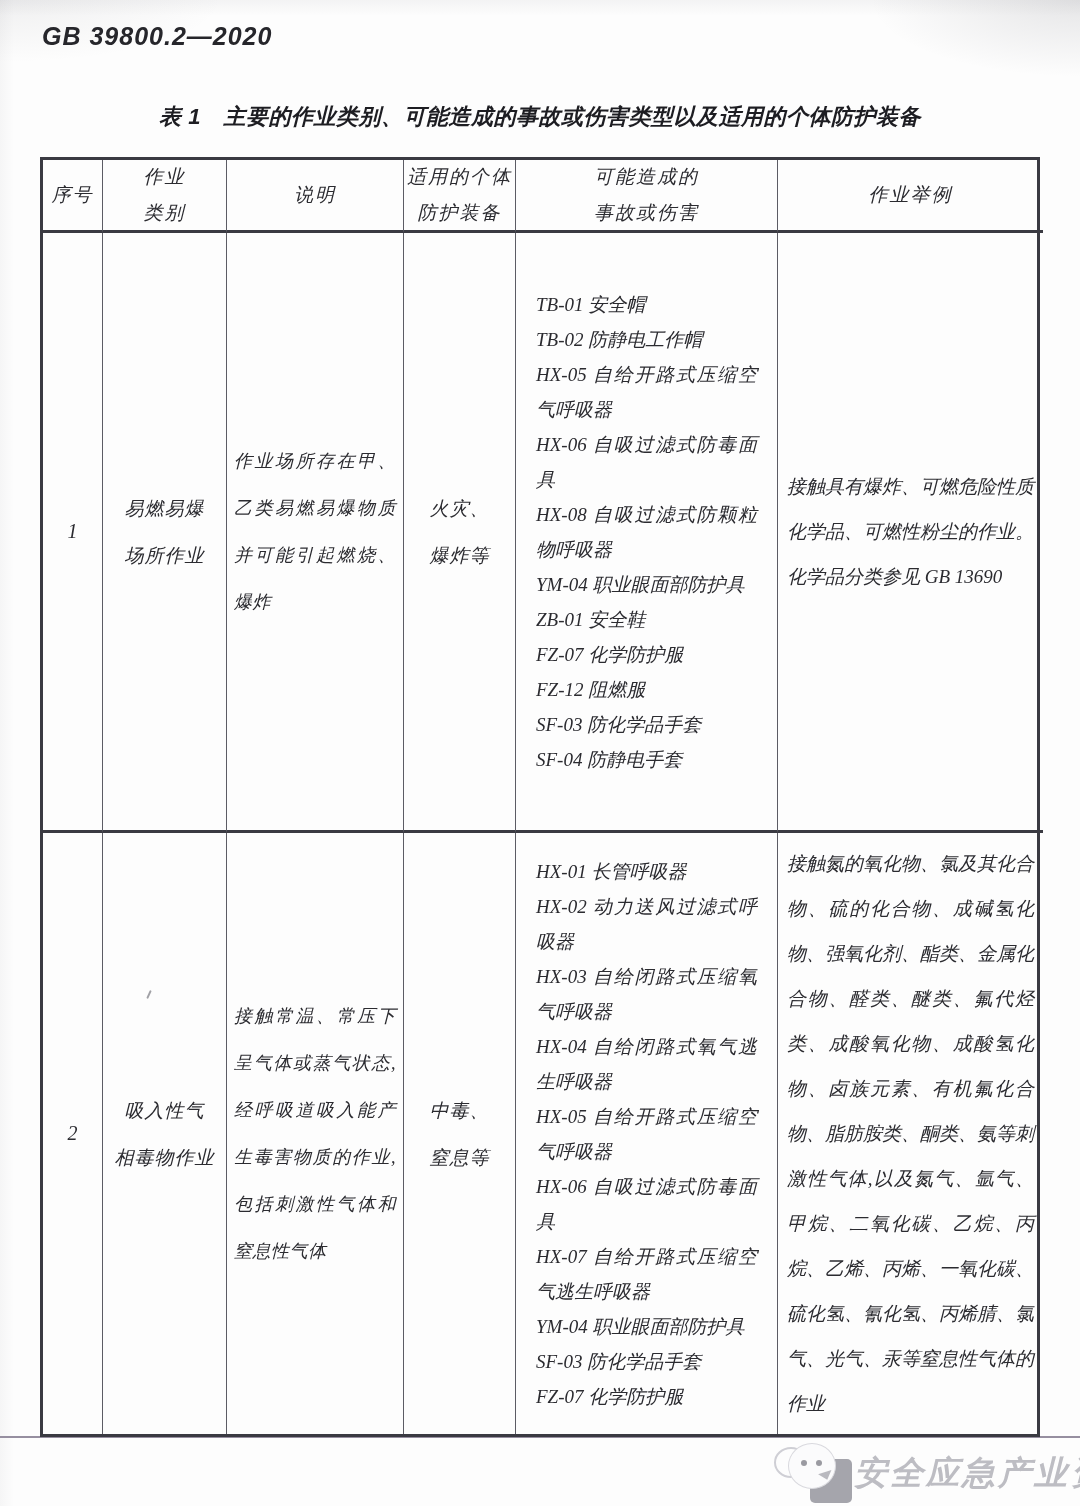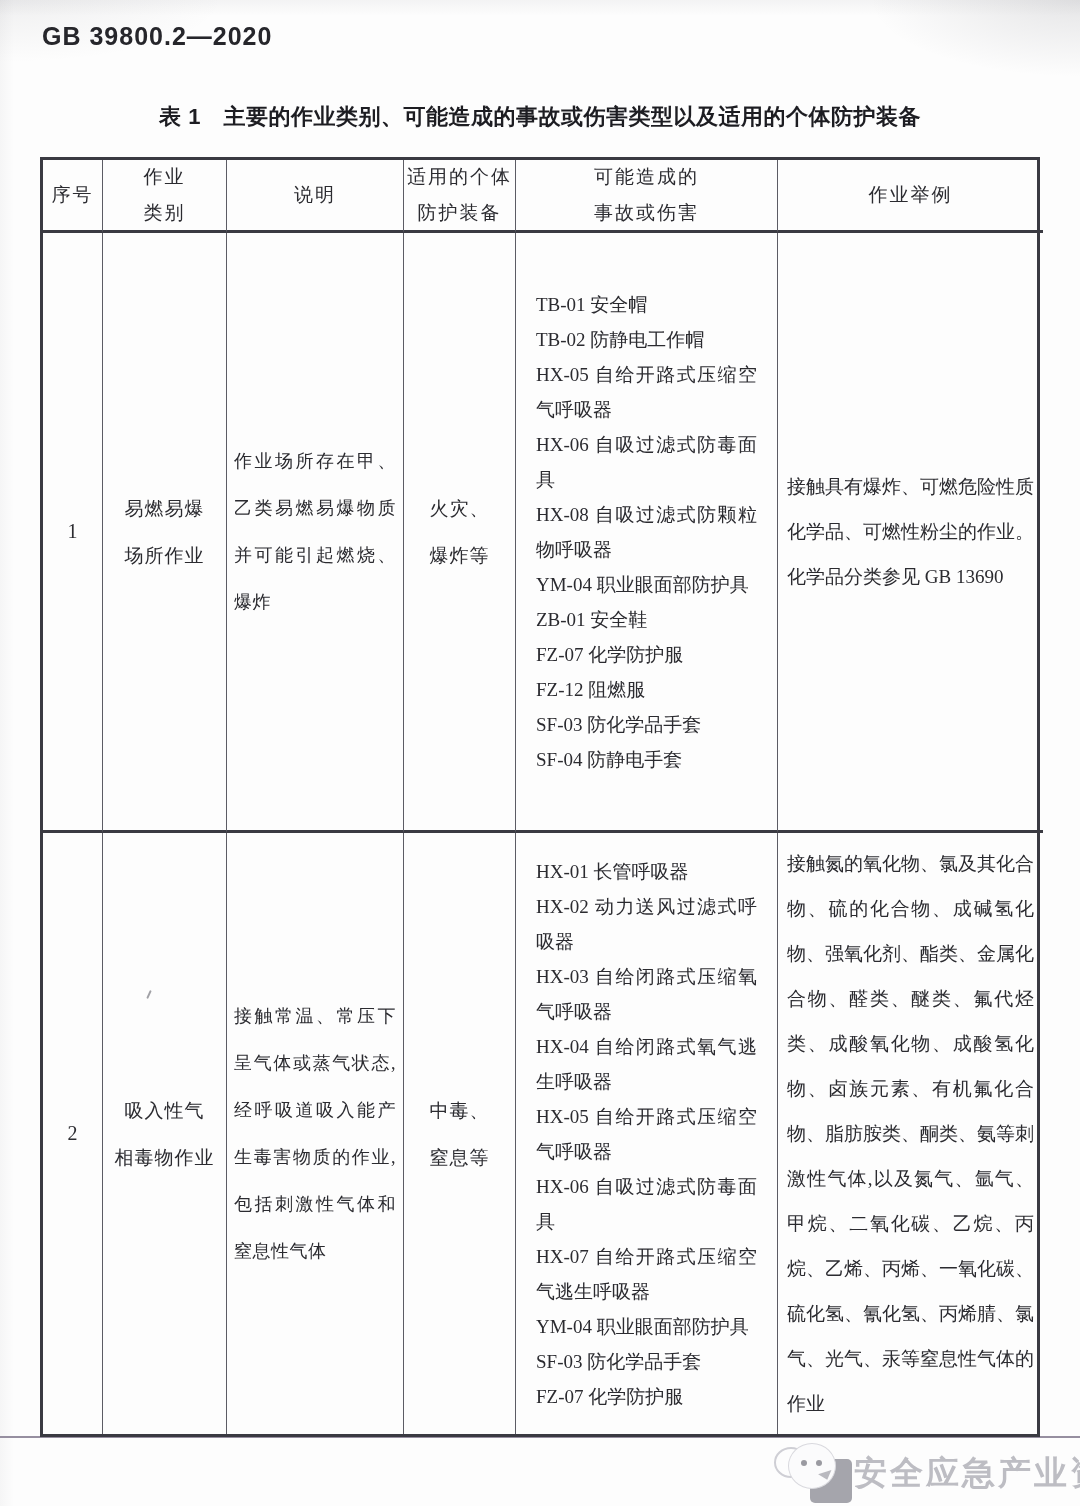--- a/index.html
+++ b/index.html
@@ -11,20 +11,21 @@
     overflow:hidden;
   }
   .page{
     position:absolute;left:0;top:0;width:1080px;height:1506px;
     background:
       radial-gradient(ellipse 320px 90px at 0% 0%, rgba(60,60,70,0.07), transparent 70%),
       radial-gradient(ellipse 300px 110px at 100% 0%, rgba(60,60,70,0.12), transparent 70%),
       linear-gradient(180deg, rgba(60,60,70,0.05), transparent 16px),
       linear-gradient(90deg, rgba(60,60,70,0.04), transparent 14px),
       #fdfdfd;
+    font-style: italic;
   }
   .std-no{
     position:absolute;left:42px;top:22px;
     font-family:"Liberation Sans", sans-serif;
     font-weight:bold;font-size:25px;color:#26262b;
     letter-spacing:1px;
   }
   .table-title{
     position:absolute;left:40px;top:102px;width:1000px;
     text-align:center;

